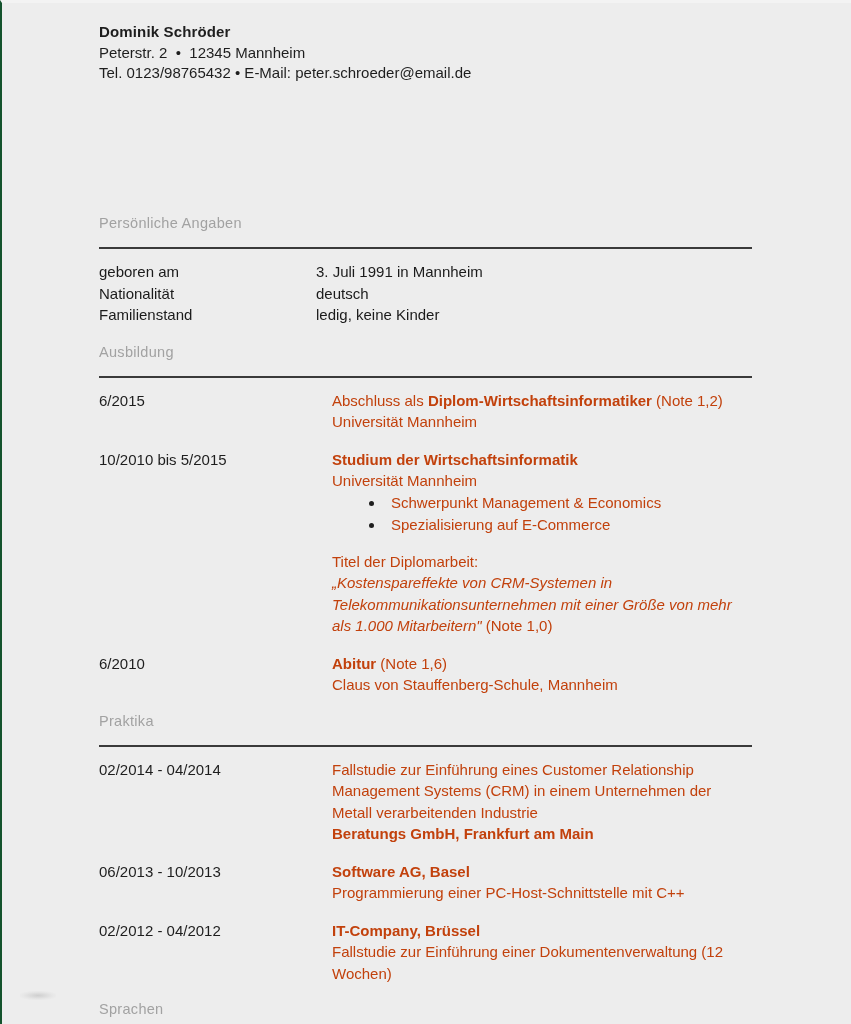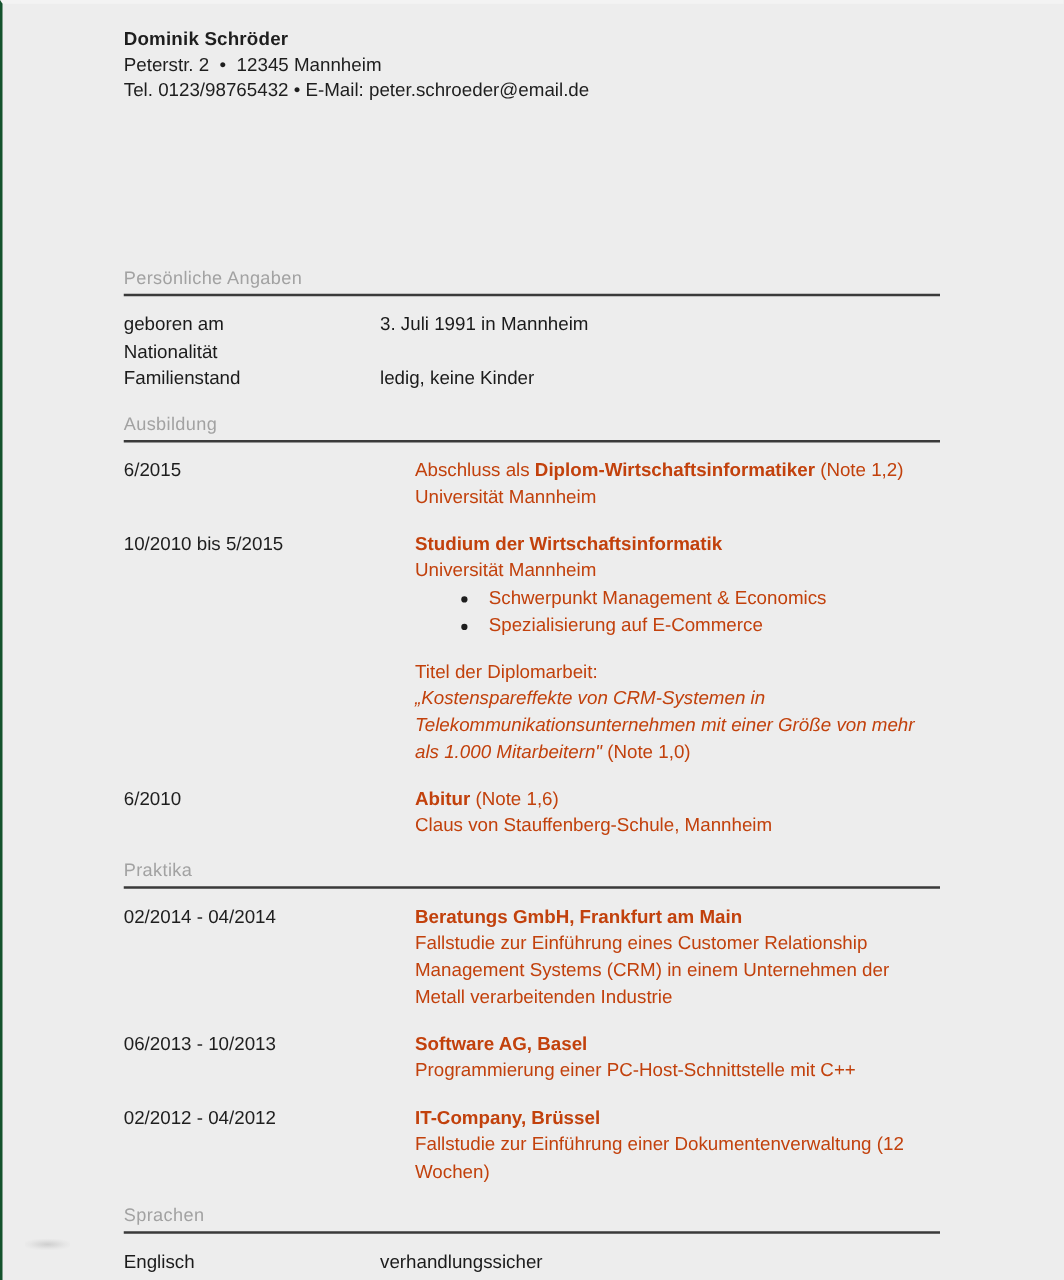--- a/index.html
+++ b/index.html
@@ -77,21 +77,21 @@
   .sections {
     position: absolute;
     left: 97px;
     top: 212px;
     width: 653px;
   }
   .section-head {
     font-size: 14.5px;
     color: #a2a2a2;
     letter-spacing: .3px;
-    padding-bottom: 4px;
+    padding-bottom: 16px;
     border-bottom: 2px solid #3a3a3a;
     margin-bottom: 0;
   }
   .section-body {
     padding-top: 12px;
   }
   .entry {
     display: flex;
     align-items: flex-start;
     margin-bottom: 16px;
@@ -110,20 +110,21 @@
     flex: 1 1 auto;
     font-size: 15px;
     line-height: 21.5px;
     color: #c2410c;
   }
   .col-body b { font-weight: bold; }
   .simple-line {
     display: flex;
     font-size: 15px;
     line-height: 21.5px;
+    gap: 12px;
   }
   .simple-line .k { flex: 0 0 205px; width: 205px; }
   .simple-line .v { flex: 1 1 auto; }
 
   ul.bullets {
     list-style: none;
     margin: 0;
     padding: 0 0 0 35px;
   }
   ul.bullets li {
@@ -171,20 +172,21 @@
 
     <div class="sec">
       <div class="section-head">Persönliche Angaben</div>
       <div class="section-body">
         <div class="simple-line">
           <span class="k">geboren am</span>
           <span class="v">3. Juli 1991 in Mannheim</span>
         </div>
         <div class="simple-line">
           <span class="k">Nationalität</span>
+          <span class="v">deutsch</span>
         </div>
         <div class="simple-line">
           <span class="k">Familienstand</span>
           <span class="v">ledig, keine Kinder</span>
         </div>
       </div>
     </div>
 
     <div class="sec-gap-personal"></div>
 
@@ -229,22 +231,22 @@
 
     <div class="sec-gap"></div>
 
     <div class="sec">
       <div class="section-head">Praktika</div>
       <div class="section-body">
 
         <div class="entry">
           <div class="col-date">02/2014 - 04/2014</div>
           <div class="col-body">
+            <div>Fallstudie zur Einführung eines Customer Relationship Management Systems (CRM) in einem Unternehmen der Metall verarbeitenden Industrie</div>
             <div><b>Beratungs GmbH, Frankfurt am Main</b></div>
-            <div>Fallstudie zur Einführung eines Customer Relationship Management Systems (CRM) in einem Unternehmen der Metall verarbeitenden Industrie</div>
           </div>
         </div>
 
         <div class="entry">
           <div class="col-date">06/2013 - 10/2013</div>
           <div class="col-body">
             <div><b>Software AG, Basel</b></div>
             <div>Programmierung einer PC-Host-Schnittstelle mit C++</div>
           </div>
         </div>

